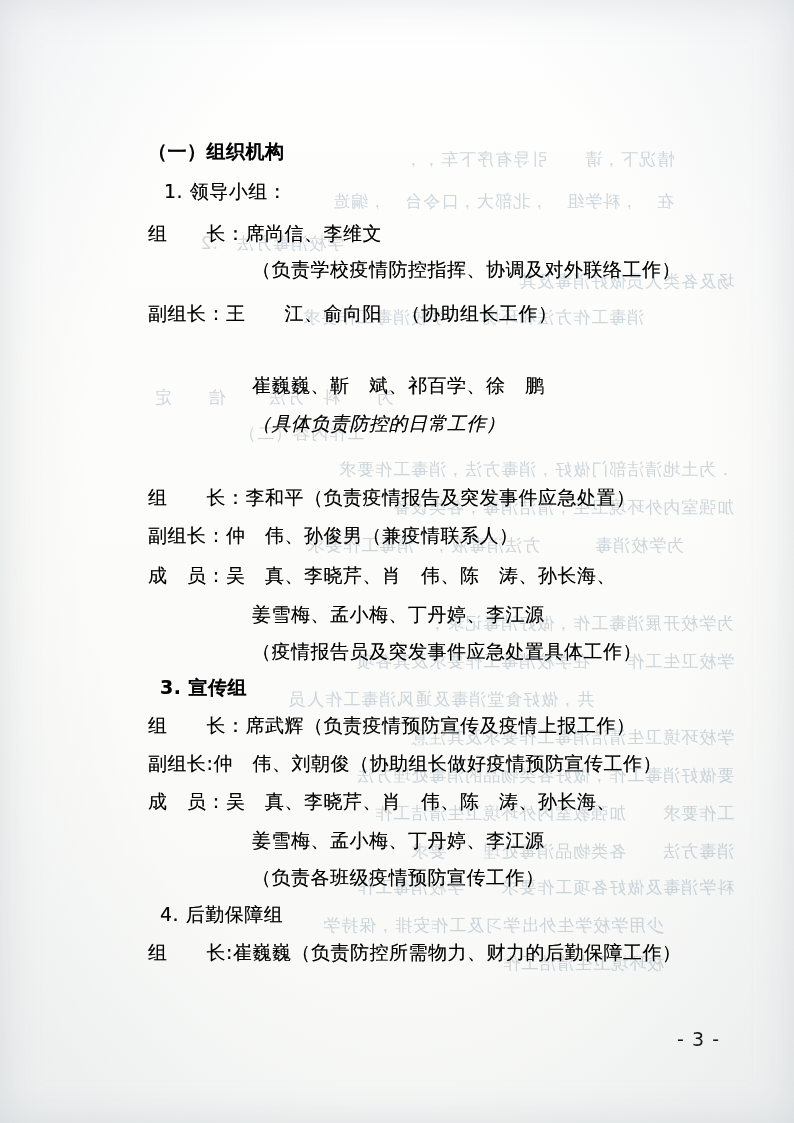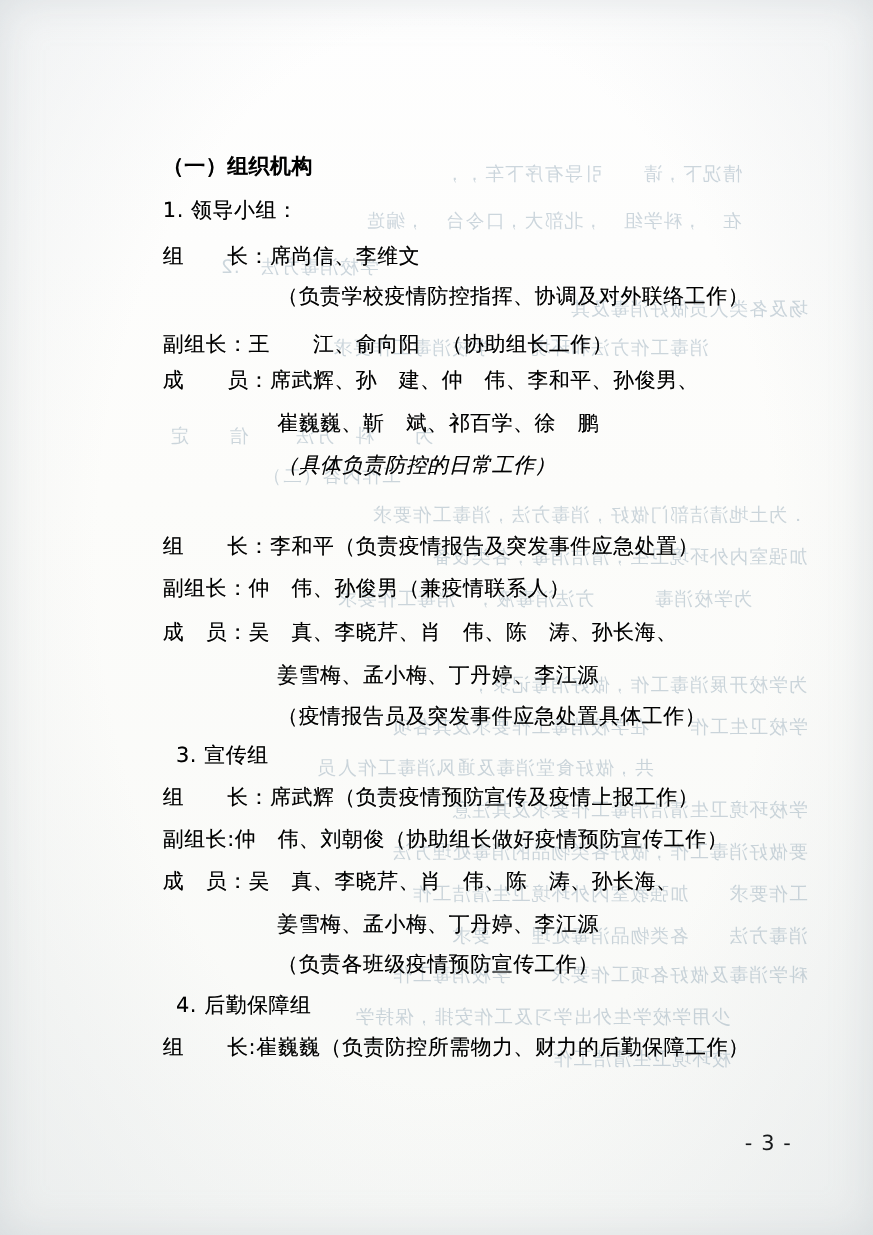--- a/index.html
+++ b/index.html
@@ -112,33 +112,32 @@
       <div class="bl" style="left: 60px; top: 756px;">要做好消毒工作，做好各类物品的消毒处理方法</div>
       <div class="bl" style="left: 60px; top: 794px;">工作要求　　加强教室内外环境卫生清洁工作　　</div>
       <div class="bl" style="left: 60px; top: 832px;">消毒方法　　各类物品消毒处理　　要求</div>
       <div class="bl" style="left: 60px; top: 868px;">科学消毒及做好各项工作要求　　学校消毒工作</div>
       <div class="bl" style="left: 130px; top: 906px;">少用学校学生外出学习及工作安排，保持学</div>
       <div class="bl" style="left: 130px; top: 944px;">校环境卫生清洁工作　　　</div>
     </div>
 
   <div class="content" id="content-layer">
       <div class="line" style="left: 148px; top: 140px; font-weight: 700;">（一）组织机构</div>
-      <div class="line" style="left: 148px; top: 180px;">1. 领导小组：</div>
+      <div class="line" style="left: 164px; top: 180px;">1. 领导小组：</div>
       <div class="line" style="left: 148px; top: 222px;">组　　长：席尚信、李维文</div>
       <div class="line" style="left: 252px; top: 258px;">（负责学校疫情防控指挥、协调及对外联络工作）</div>
       <div class="line" style="left: 148px; top: 302px;">副组长：王　　江、俞向阳　（协助组长工作）</div>
-      <div class="line" style="left: 148px; top: 335px;">成　　员：席武辉、孙　建、仲　伟、李和平、孙俊男、</div>
       <div class="line" style="left: 252px; top: 374px;">崔巍巍、靳　斌、祁百学、徐　鹏</div>
       <div class="line" style="left: 252px; top: 412px; font-style: italic;">（具体负责防控的日常工作）</div>
       <div class="line" style="left: 148px; top: 486px;">组　　长：李和平（负责疫情报告及突发事件应急处置）</div>
       <div class="line" style="left: 148px; top: 524px;">副组长：仲　伟、孙俊男（兼疫情联系人）</div>
       <div class="line" style="left: 148px; top: 564px;">成　员：吴　真、李晓芹、肖　伟、陈　涛、孙长海、</div>
       <div class="line" style="left: 252px; top: 603px;">姜雪梅、孟小梅、丁丹婷、李江源</div>
       <div class="line" style="left: 252px; top: 640px;">（疫情报告员及突发事件应急处置具体工作）</div>
-      <div class="line" style="left: 160px; top: 676px;">3. 宣传组</div>
+      <div class="line" style="left: 160px; top: 676px; font-weight: bold;">3. 宣传组</div>
       <div class="line" style="left: 148px; top: 714px; text-align: center;">组　　长：席武辉（负责疫情预防宣传及疫情上报工作）</div>
       <div class="line" style="left: 148px; top: 752px;">副组长:仲　伟、刘朝俊（协助组长做好疫情预防宣传工作）</div>
       <div class="line" style="left: 148px; top: 790px;">成　员：吴　真、李晓芹、肖　伟、陈　涛、孙长海、</div>
       <div class="line" style="left: 252px; top: 829px;">姜雪梅、孟小梅、丁丹婷、李江源</div>
       <div class="line" style="left: 252px; top: 866px;">（负责各班级疫情预防宣传工作）</div>
       <div class="line" style="left: 160px; top: 903px;">4. 后勤保障组</div>
       <div class="line" style="left: 148px; top: 941px;">组　　长:崔巍巍（负责防控所需物力、财力的后勤保障工作）</div>
     </div>
 
   <div class="pagenum">- 3 -</div>

